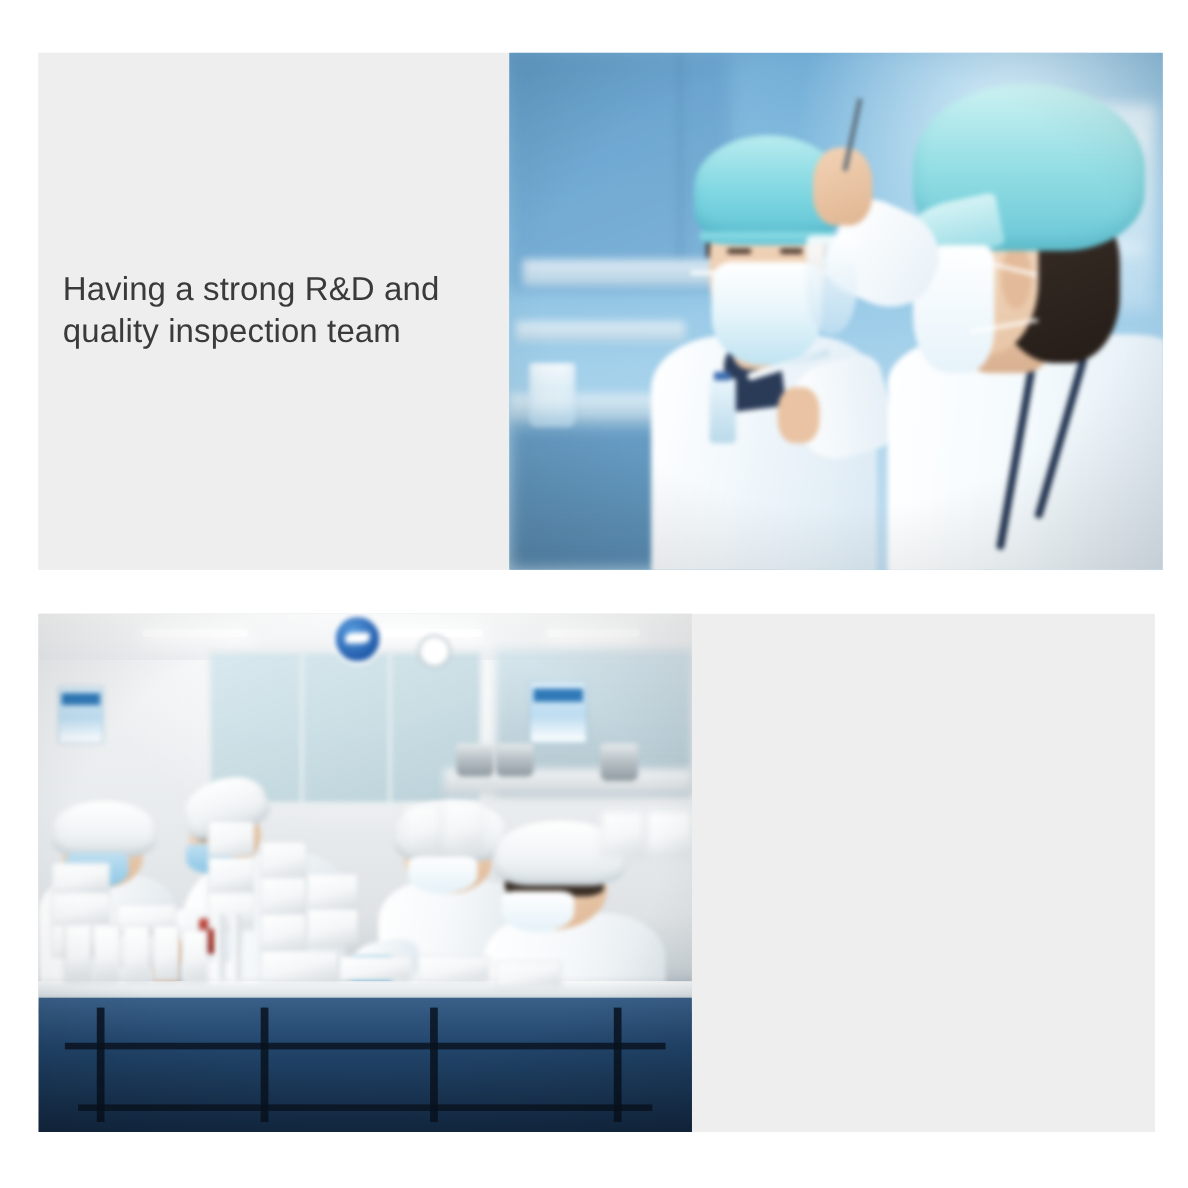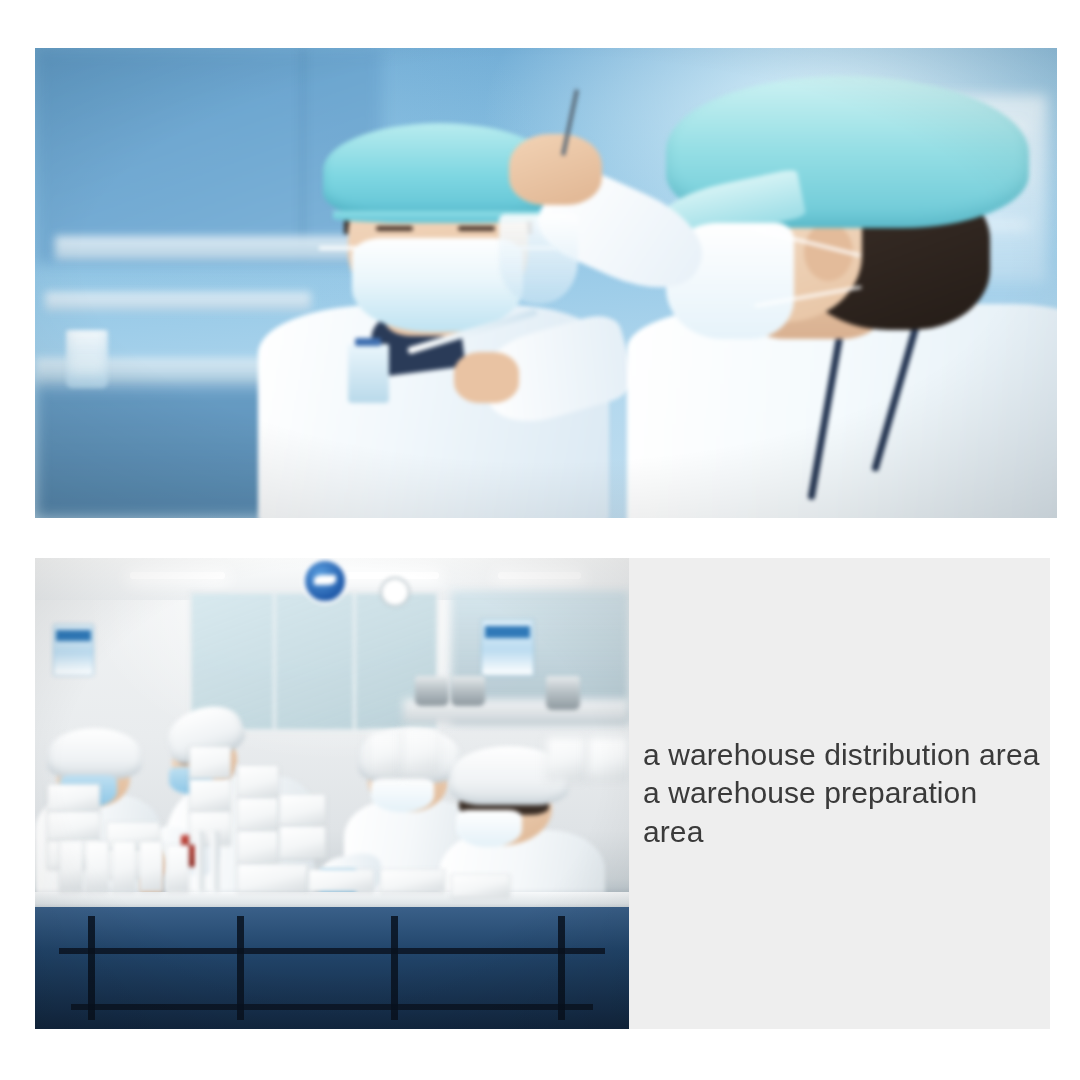--- a/index.html
+++ b/index.html
@@ -467,20 +467,24 @@
     pointer-events: none;
   }
 </style>
 </head>
 <body>
 
 <div class="page">
 
   <div class="block-top">
 
+    <div class="caption-pane-left">
+      <div class="caption-text">Having a strong R&amp;D and
+quality inspection team</div>
+    </div>
 
     <div class="photo-pane-top">
       <div class="lab-wall layer"></div>
       <div class="wall-panel-dark blurC"></div>
       <div class="wall-seam blurB"></div>
 
       <div class="shelf-rack blurB"></div>
       <div class="shelf-rack two blurB"></div>
       <div class="bench-top blurB"></div>
       <div class="bench-front blurC"></div>
@@ -640,19 +644,15 @@
       <div class="cart-frame" style="left:4%;width:92%;bottom:16%"></div>
       <div class="cart-frame" style="left:6%;width:88%;bottom:4%"></div>
       <div class="cart-leg" style="left:9%;height:22%"></div>
       <div class="cart-leg" style="left:34%;height:22%"></div>
       <div class="cart-leg" style="left:60%;height:22%"></div>
       <div class="cart-leg" style="left:88%;height:22%"></div>
 
       <div class="vignette"></div>
     </div>
 
-    <div class="caption-pane-right">
-      <div class="caption-text">a warehouse distribution area
-a warehouse preparation area</div>
-    </div>
   </div>
 
 </div>
 
 </body></html>

